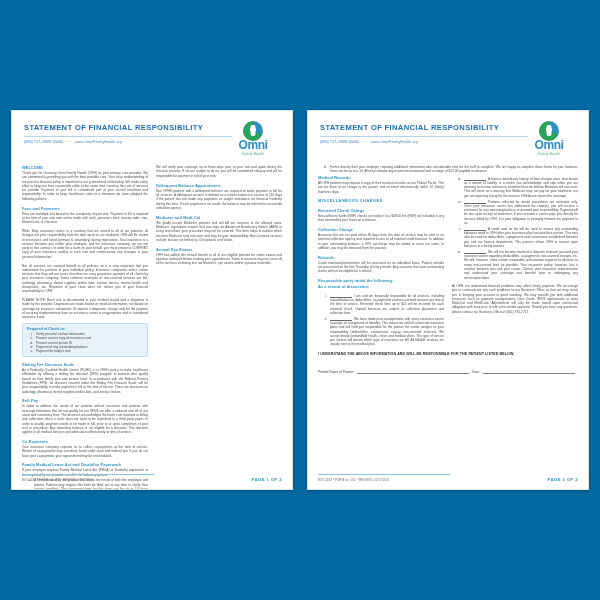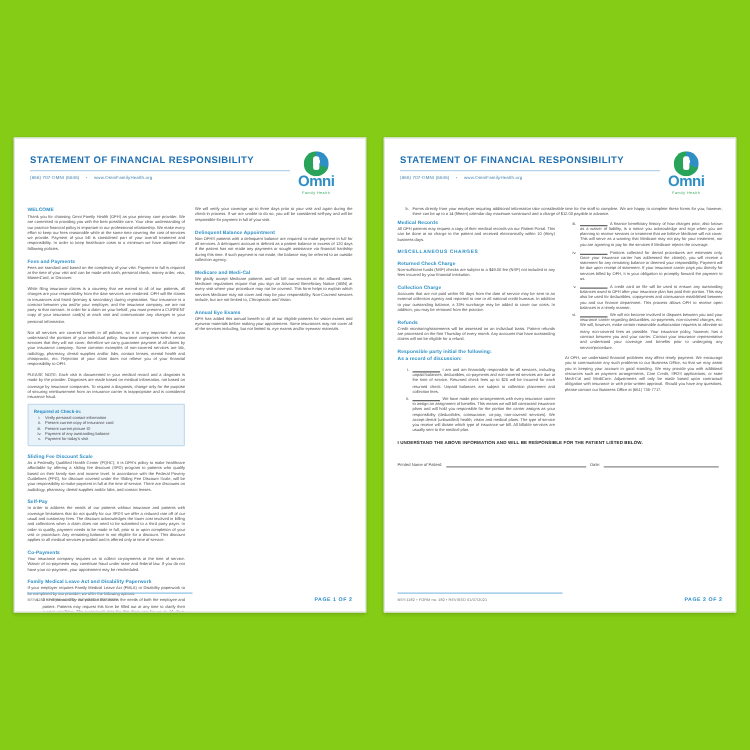--- a/index.html
+++ b/index.html
@@ -3,21 +3,21 @@
 <meta charset="utf-8">
 <style>
   html,body{margin:0;padding:0;}
   body{
     width:600px;height:600px;overflow:hidden;
     background:#ffffff;
     font-family:"Liberation Sans", sans-serif;
   }
   .stage{
     position:relative;width:600px;height:600px;
-    background:#84cc16;
+    background:#0369a1;
     display:flex;align-items:center;justify-content:center;gap:14px;
   }
   .page{
     position:relative;
     width:282px;height:380px;
     background:#ffffff;
     border:1px solid #e3e3e3;
     box-shadow:0 1px 3px rgba(0,0,0,.18), 0 0 0 1px rgba(0,0,0,.02);
     padding:10px 10px 8px 10px;
     box-sizing:border-box;

